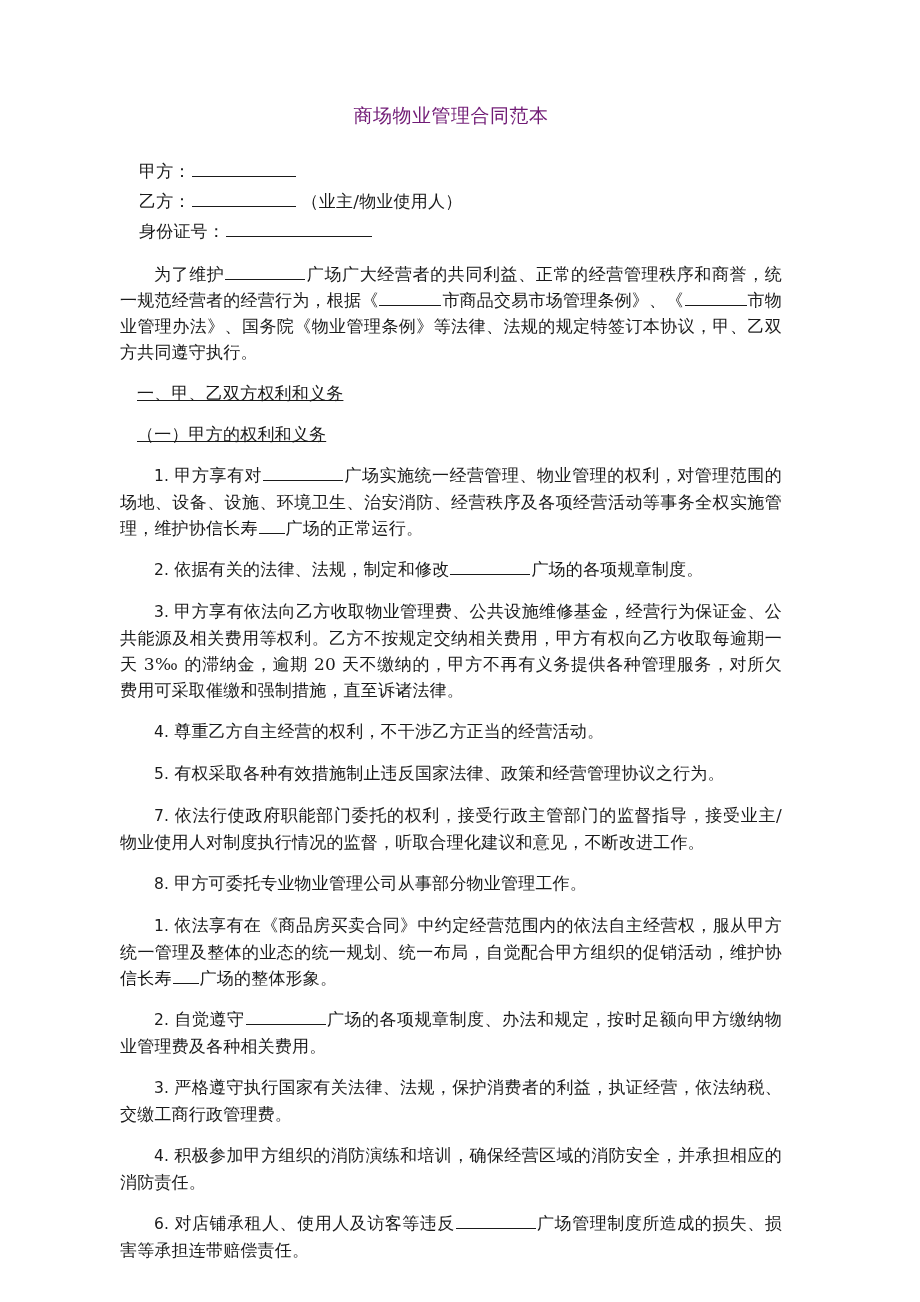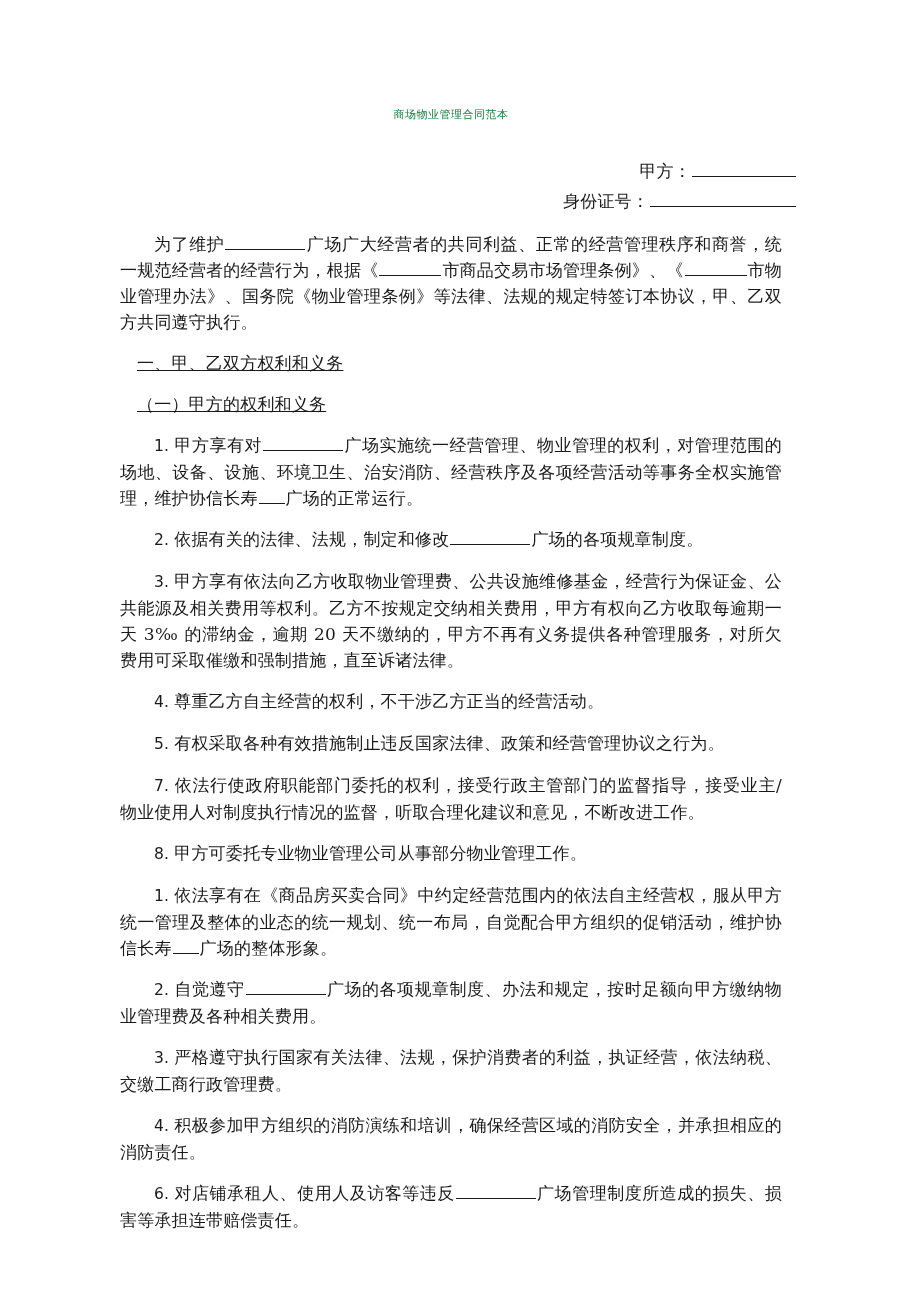--- a/index.html
+++ b/index.html
@@ -21,26 +21,26 @@
     box-sizing: border-box;
   }
   .doc-body {
     position: absolute;
     left: 105px;
     top: 100px;
     width: 692px;
   }
   .doc-title {
     text-align: center;
-    font-size: 11px;
+    font-size: 19px;
     line-height: 30px;
     letter-spacing: 0.5px;
     margin: 0 0 26px 0;
     font-weight: normal;
-    color: #15803d;
+    color: #701a75;
   }
   
   .p {
     font-size: 17px;
     line-height: 26px;
     margin: 15px;
     text-align: justify;
     text-justify: inter-character;
     letter-spacing: 0.2px;
     word-break: break-all;
@@ -55,21 +55,20 @@
     text-decoration: underline;
   }
   
   .party-line {
     font-size: 17px;
     line-height: 30px;
     margin: 0;
     text-indent: 34px;
     letter-spacing: 0.2px;
     color: #1a1a1a;
-    text-align: right;
   }
   
   .blank {
     display: inline-block;
     border-bottom: 1.2px solid #1a1a1a;
     vertical-align: baseline;
     height: 0.95em;
     margin: 0 1px;
   }
   .blank-xs { width: 26px; }
@@ -86,20 +85,21 @@
 </head>
 <body>
 
 <div class="page">
   <div class="doc-body">
 
     <h1 class="doc-title">商场物业管理合同范本</h1>
 
     <p class="party-line"><span>甲方：</span><span class="blank blank-l"></span></p>
 
+    <p class="party-line"><span>乙方：</span><span class="blank blank-l"></span><span class="tight-gap"></span><span>（业主/物业使用人）</span></p>
 
     <p class="party-line"><span>身份证号：</span><span class="blank blank-xl"></span></p>
 
     <p class="p indent2"><span>为了维护</span><span class="blank blank-m"></span><span>广场广大经营者的共同利益、正常的经营管理秩序和商誉，统一规范经营者的经营行为，根据《</span><span class="blank blank-s"></span><span>市商品交易市场管理条例》、《</span><span class="blank blank-s"></span><span>市物业管理办法》、国务院《物业管理条例》等法律、法规的规定特签订本协议，甲、乙双方共同遵守执行。</span></p>
 
     <p class="p indent1">一、甲、乙双方权利和义务</p>
 
     <p class="p indent1">（一）甲方的权利和义务</p>
 
     <p class="p indent2"><span class="num">1.</span><span class="tight-gap"></span><span>甲方享有对</span><span class="blank blank-m"></span><span>广场实施统一经营管理、物业管理的权利，对管理范围的场地、设备、设施、环境卫生、治安消防、经营秩序及各项经营活动等事务全权实施管理，维护协信长寿</span><span class="blank blank-xs"></span><span>广场的正常运行。</span></p>

